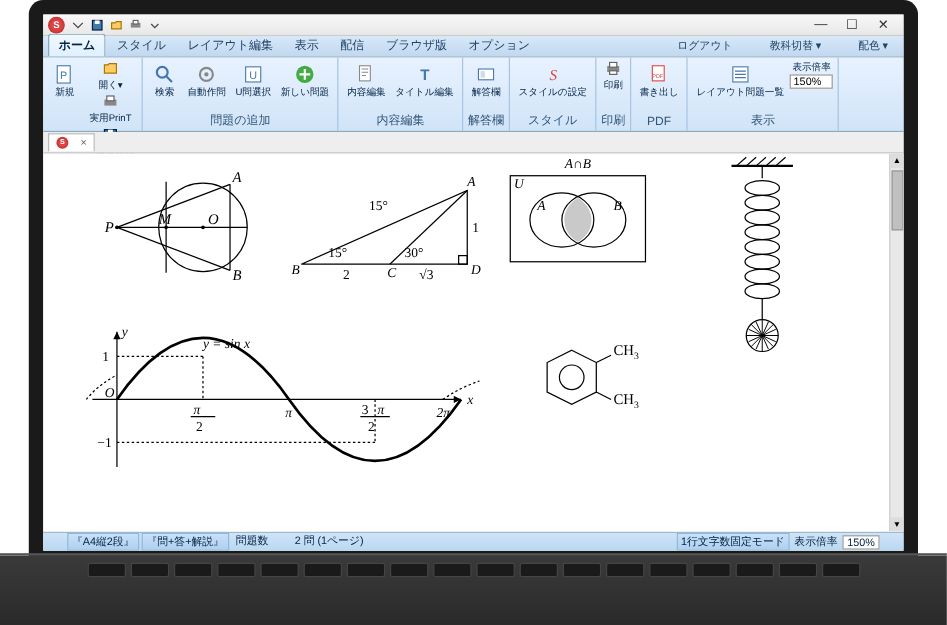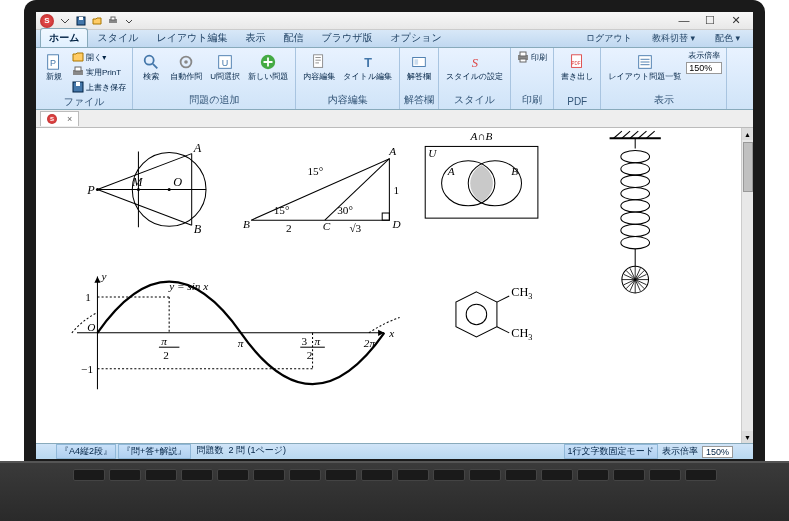--- a/index.html
+++ b/index.html
@@ -17,33 +17,33 @@
 .qat { display: flex; gap: 2px; }
 .qat-btn { width: 14px; height: 14px; display: flex; align-items: center; justify-content: center; color: #444; cursor: pointer; }
 .qat svg { width: 10px; height: 10px; }
 .winctrl { margin-left: auto; display: flex; gap: 12px; padding-right: 6px; }
 .winctrl span { width: 14px; text-align: center; cursor: pointer; color: #333; font-size: 11px; }
 
 
 .tabs-row { height: 18px; background: linear-gradient(#d8e8f8, #c0d8f0); display: flex; align-items: flex-end; padding-left: 4px; border-bottom: 1px solid #8ab; }
 .tab { padding: 2px 8px; font-size: 10px; color: #246; cursor: pointer; border: 1px solid transparent; border-bottom: none; }
 .tab.active { background: linear-gradient(#f0f8ff, #e0f0ff); border-color: #8ab; border-radius: 3px 3px 0 0; color: #024; font-weight: bold; }
-.tab-right { margin-left: auto; display: flex; gap: 2px; padding-right: 4px; }
+.tab-right { margin-left: auto; display: flex; gap: 13px; padding-right: 4px; font-family: Liberation Serif, serif; }
 .tab-right .tab { font-size: 9px; }
 
 
 .ribbon { height: 62px; background: linear-gradient(#e8f2ff, #d0e4f8); display: flex; border-bottom: 1px solid #8ab; }
 .rgroup { border-right: 1px solid #a8c4e0; padding: 2px 4px; display: flex; flex-direction: column; }
 .rgroup-body { flex: 1; display: flex; gap: 2px; align-items: flex-start; }
 .rgroup-label { font-size: 10px; text-align: center; color: #357; padding-top: 1px; }
 .rbtn { display: flex; flex-direction: column; align-items: center; padding: 2px 3px; cursor: pointer; min-width: 28px; }
 .rbtn .ricon { width: 20px; height: 20px; display: flex; align-items: center; justify-content: center; }
 .rbtn .ricon svg { width: 18px; height: 18px; }
 .rbtn .rlabel { font-size: 8px; color: #024; text-align: center; line-height: 1.1; margin-top: 1px; }
-.rbtn-sm { display: flex; align-items: center; gap: 2px; padding: 1px 2px; cursor: pointer; font-size: 8px; color: #024; }
+.rbtn-sm { display: flex; align-items: center; gap: 2px; padding: 1px 2px; cursor: pointer; font-size: 8px; color: #024; flex-direction: column; }
 .rbtn-sm .ricon-sm { width: 12px; height: 12px; }
 .rbtn-sm .ricon-sm svg { width: 12px; height: 12px; }
 .rcol { display: flex; flex-direction: column; gap: 1px; }
 .zoom-box { background: #fff; border: 1px solid #999; font-size: 9px; padding: 0 2px; width: 36px; }
 
 
 .doctabs { height: 18px; background: #eee; border-bottom: 1px solid #bbb; display: flex; align-items: center; padding-left: 4px; }
 .doctab { display: flex; align-items: center; gap: 6px; padding: 2px 6px; background: #fff; border: 1px solid #bbb; border-bottom: none; font-size: 9px; }
 .doctab-close { cursor: pointer; color: #666; }
 
@@ -436,21 +436,21 @@
     <div class="scroll-thumb"></div>
     <div class="scroll-arrow" style="position:absolute;bottom:0;width:100%">▼</div>
   </div>
 </div>
 
 <div class="statusbar">
   <div class="status-left">
     <span class="status-seg">『A4縦2段』</span>
     <span class="status-seg">『問+答+解説』</span>
     <span style="margin-left:4px">問題数</span>
-    <span style="margin-left:3px">2 問 (1ページ)</span>
+    <span style="margin-left:20px">2 問 (1ページ)</span>
   </div>
   <div class="status-right">
     <span class="status-seg">1行文字数固定モード</span>
     <span>表示倍率</span>
     <span class="status-box">150%</span>
   </div>
 </div>
 
 </div>
 </div>

